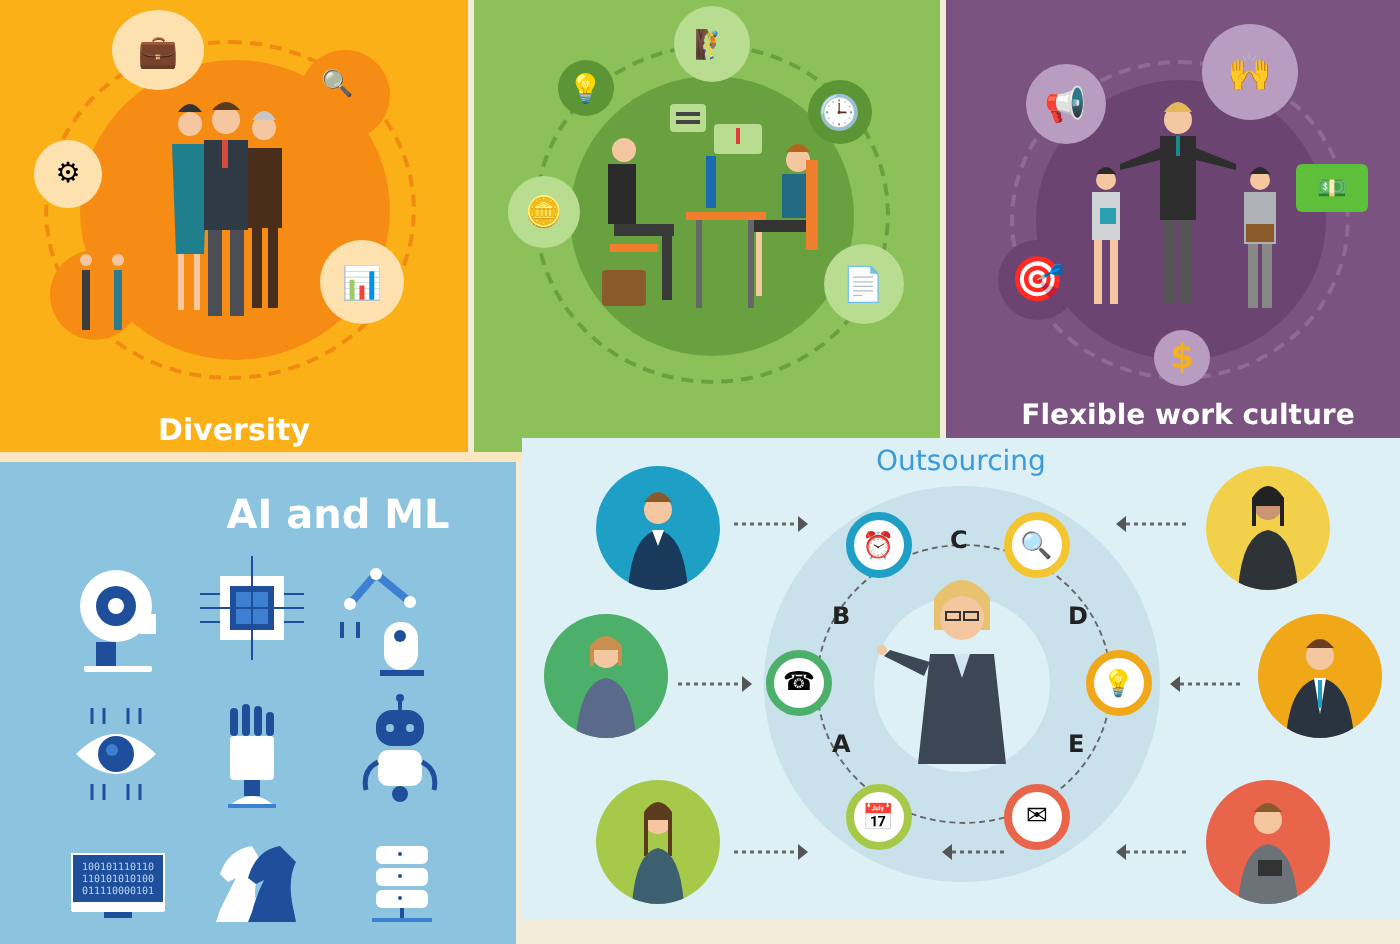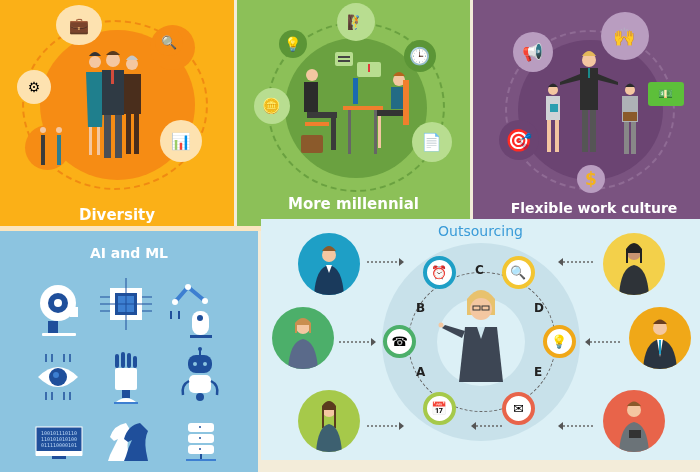--- a/index.html
+++ b/index.html
@@ -9,21 +9,21 @@
   .p-div { left: 0; top: 0; width: 234px; height: 226px; background: #fbb017; }
   .p-mil { left: 237px; top: 0; width: 233px; height: 226px; background: #8cc058; }
   .p-flex { left: 473px; top: 0; width: 227px; height: 226px; background: #7a5380; }
   .p-ai { left: 0; top: 231px; width: 258px; height: 241px; background: #8cc4e0; }
   .p-out { left: 261px; top: 219px; width: 439px; height: 241px; background: #dcf0f6; }
   .stripe-under-top { position:absolute; left:0; top:226px; width:700px; height:5px; background:#fbe6c0; }
   .title { position: absolute; left: 0; width: 100%; text-align: center; font-weight: bold; color: #fff; font-size: 15px; }
   .p-div .title { top: 206px; }
   .p-mil .title { top: 195px; }
   .p-flex .title { top: 200px; font-size: 14px; padding-left: 15px; }
-  .p-ai .title { top: 14px; font-size: 14px; }
+  .p-ai .title { top: 14px; font-size: 20px; margin-left: 40px; }
   .p-out .title { top: 4px; font-weight: normal; color: #3a9bd8; font-size: 14px; }
   .blob { position: absolute; border-radius: 50%; }
   .icon-circle { position: absolute; border-radius: 50%; display:flex; align-items:center; justify-content:center; font-size:16px; }
   .dash-ring { position:absolute; border-radius:50%; border: 2px dashed; }
   svg { position:absolute; left:0; top:0; }
   .letter { position:absolute; font-weight:bold; font-size:12px; color:#222; }
 </style>
 </head>
 <body>
 
@@ -94,21 +94,20 @@
     <rect x="68" y="122" width="24" height="4" fill="#f07f2d"></rect>
     <rect x="64" y="135" width="22" height="18" rx="2" fill="#8b5a2b"></rect>
 
     <circle cx="162" cy="80" r="6" fill="#f4c7a1"></circle>
       <path d="M156 76 q6 -8 12 0" fill="#b5651d"></path>
     <rect x="154" y="87" width="14" height="22" fill="#236b85"></rect>
     <rect x="166" y="80" width="6" height="45" fill="#f07f2d"></rect>
     <rect x="140" y="110" width="26" height="6" fill="#333"></rect>
       <rect x="141" y="116" width="3" height="32" fill="#f4c7a1"></rect>
   </svg>
-  <div class="title">More millennial</div>
 </div>
 
 <div class="panel p-flex">
   <div class="dash-ring" style="left:32px;top:30px;width:170px;height:160px;border-color:#8f6b94;"></div>
   <div class="blob" style="left:45px;top:40px;width:145px;height:140px;background:#6b4472;"></div>
   <div class="icon-circle" style="left:40px;top:32px;width:40px;height:40px;background:#b99dc0;font-size:17px;">📢</div>
   <div class="icon-circle" style="left:128px;top:12px;width:48px;height:48px;background:#b99dc0;font-size:18px;">🙌</div>
   <div class="icon-circle" style="left:175px;top:82px;width:36px;height:24px;border-radius:3px;background:#5dbf3a;font-size:12px;">💵</div>
   <div class="icon-circle" style="left:26px;top:120px;width:40px;height:40px;background:#6b4472;font-size:22px;">🎯</div>
   <div class="icon-circle" style="left:104px;top:165px;width:28px;height:28px;background:#b99dc0;color:#f3b21d;font-weight:bold;font-size:17px;">$</div>

